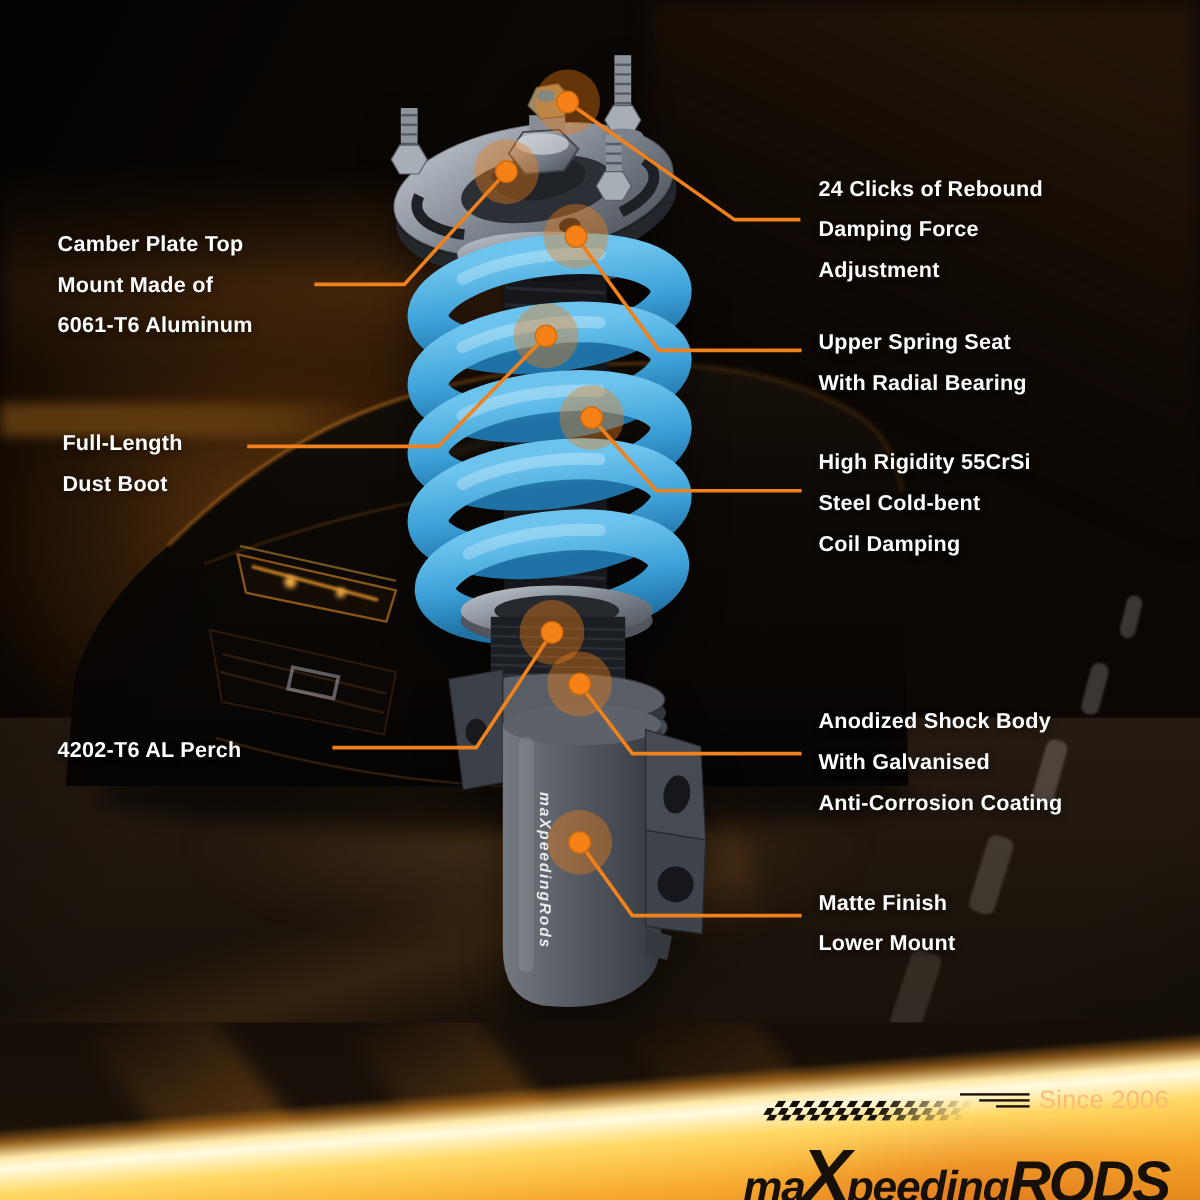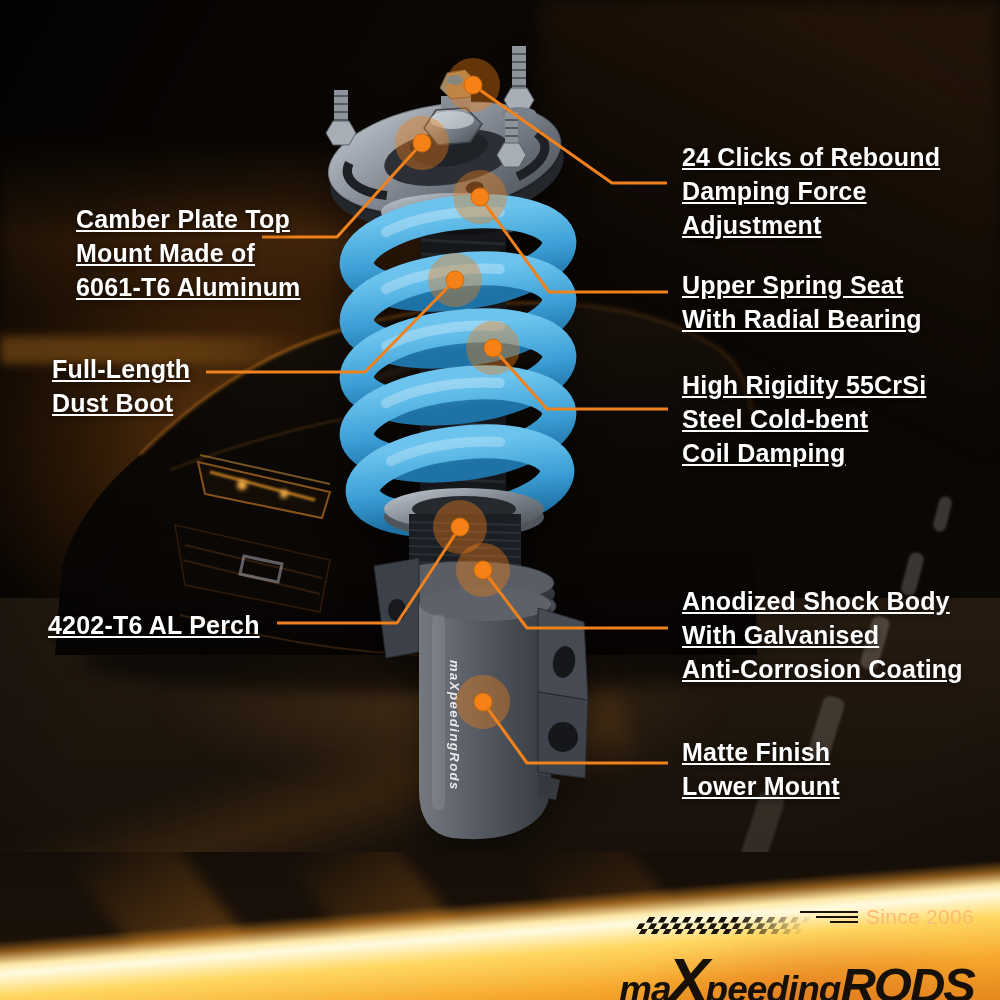--- a/index.html
+++ b/index.html
@@ -34,23 +34,23 @@
 
   
   #car-svg{left:0;top:0;z-index:10;}
   #product-svg{left:0;top:0;z-index:20;filter:drop-shadow(0 16px 16px rgba(0,0,0,.45));}
   #callout-svg{left:0;top:0;z-index:30;}
   .co-line{fill:none;stroke:#f0811c;stroke-width:3;stroke-linejoin:round;}
   .co-halo{fill:rgba(237,125,22,.40);}
   .co-core{fill:#f58117;stroke:#cf6a0b;stroke-width:1;}
 
   
-  .callout-label{position:absolute;z-index:40;color:#fff;font-size:25px;line-height:34px;
+  .callout-label{position:absolute;z-index:40;color:#fff;font-size:18px;line-height:34px;
     font-weight:700;letter-spacing:.2px;white-space:nowrap;
-    text-shadow:0 2px 6px rgba(0,0,0,.55);text-decoration:underline;}
+    text-shadow:0 2px 6px rgba(0,0,0,.55);}
   .callout-label span{display:block;}
 
   
   .bottom-swoosh{left:0;top:852px;width:1000px;height:148px;z-index:50;overflow:hidden;
     background:linear-gradient(180deg,#150e08,#1d1309);}
   .sw-diag{position:absolute;width:95px;height:300px;top:-50px;transform:rotate(-38deg);
     background:linear-gradient(180deg,transparent,rgba(192,116,32,.34),transparent);filter:blur(7px);}
   .sw-d1{left:150px;} .sw-d2{left:370px;} .sw-d3{left:600px;opacity:.7;}
   .swoosh-main{position:absolute;left:-80px;top:96px;width:1280px;height:220px;
     transform:rotate(-4.6deg);transform-origin:left center;filter:blur(1px);
@@ -260,21 +260,21 @@
       <circle cx="493" cy="348" r="27" class="co-halo"></circle>
       <circle cx="493" cy="348" r="9" class="co-core"></circle>
       <polyline points="483,570 527,628 668,628" class="co-line"></polyline>
       <circle cx="483" cy="570" r="27" class="co-halo"></circle>
       <circle cx="483" cy="570" r="9" class="co-core"></circle>
       <polyline points="483,702 527,763 668,763" class="co-line"></polyline>
       <circle cx="483" cy="702" r="27" class="co-halo"></circle>
       <circle cx="483" cy="702" r="9" class="co-core"></circle>
     </svg>
 
-  <div class="callout-label" style="left: 48px; top: 202px; margin-left: 28px;">
+  <div class="callout-label" style="left: 48px; top: 186px;">
     <span>Camber Plate Top</span>
     <span>Mount Made of</span>
     <span>6061-T6 Aluminum</span>
   </div>
   <div class="callout-label" style="left: 52px; top: 352px;">
     <span>Full-Length</span>
     <span>Dust Boot</span>
   </div>
   <div class="callout-label" style="left: 48px; top: 608px;">
     <span>4202-T6 AL Perch</span>

